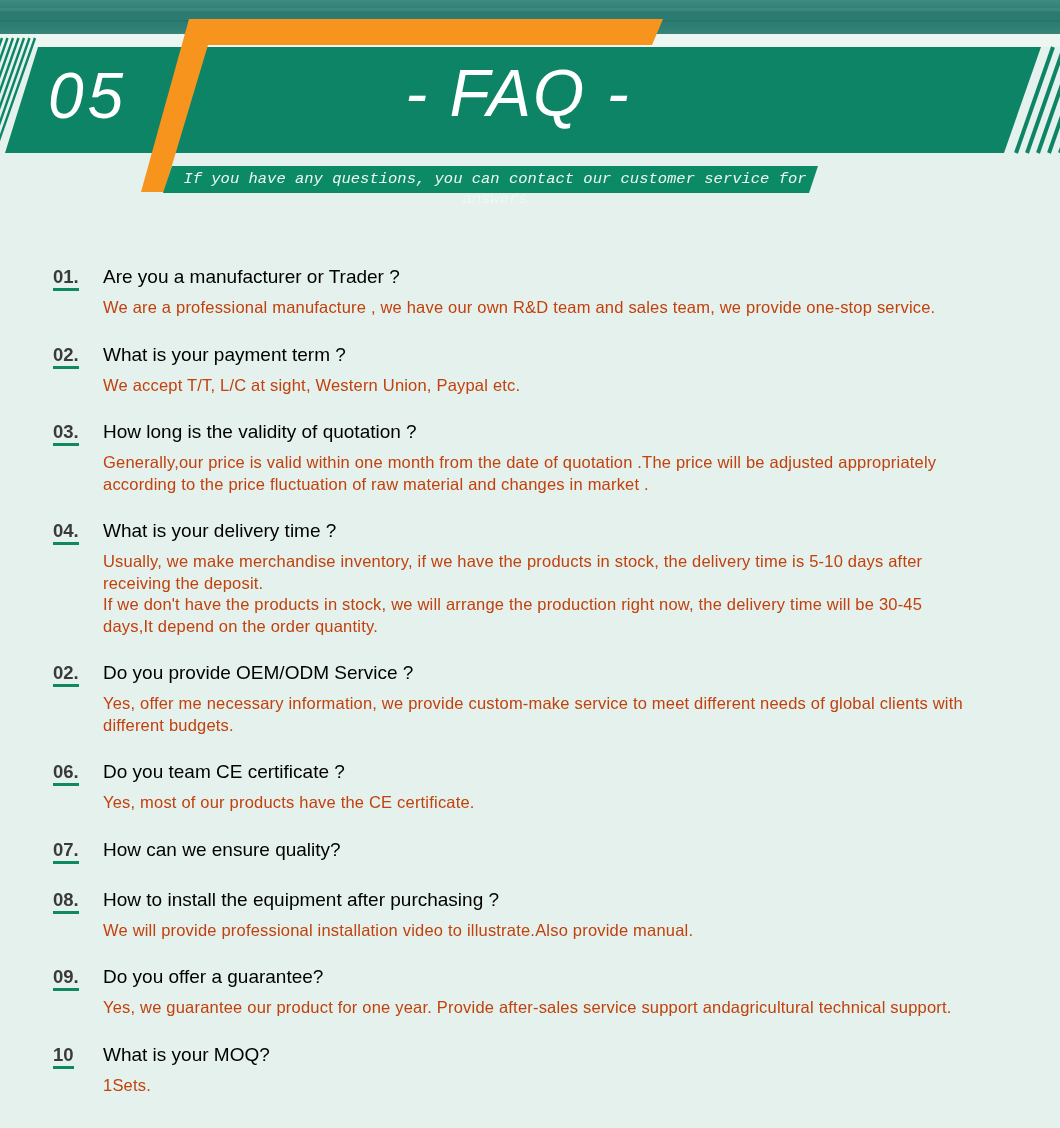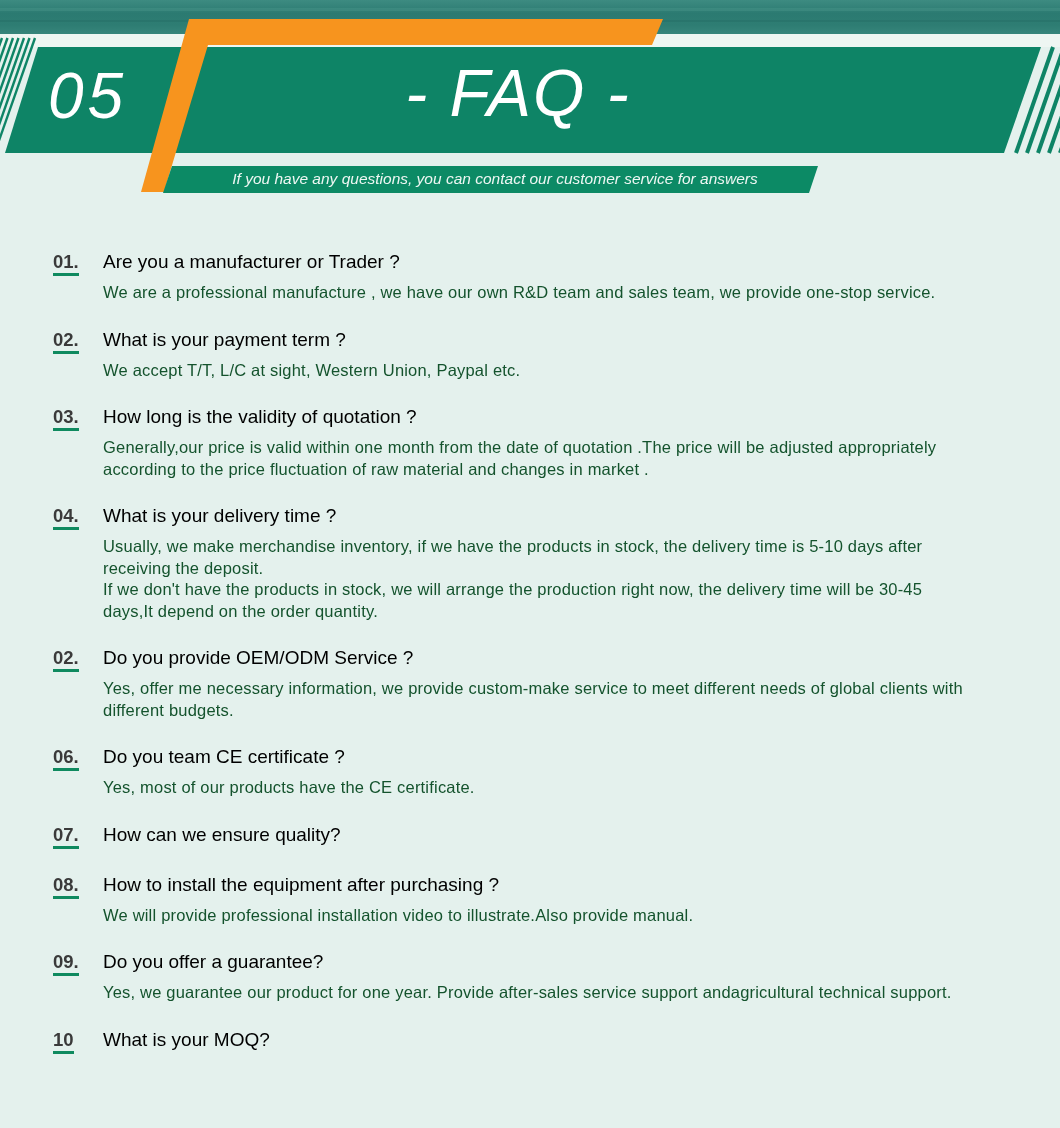--- a/index.html
+++ b/index.html
@@ -6,33 +6,33 @@
   body{
     width:1060px;height:1128px;position:relative;overflow:hidden;
     background:#e4f1ed;
     font-family:"Liberation Sans", sans-serif;
   }
   
   .header-svg{position:absolute;top:0;left:0;display:block;}
   .hdr-text{position:absolute;color:#ffffff;font-style:italic;font-weight:normal;}
   #sec-num{left:48px;top:64px;font-size:64px;line-height:1;letter-spacing:4px;}
   #faq-title{left:288px;top:60px;width:460px;text-align:center;font-size:66px;line-height:1;letter-spacing:2px;}
-  #subtitle{left:175px;top:169px;width:640px;text-align:center;font-size:15.5px;line-height:20px;font-weight:normal;color:#eef7f3;}
+  #subtitle{left:175px;top:169px;width:640px;text-align:center;font-size:15.5px;line-height:20px;font-weight:normal;color:#eef7f3;font-family:Liberation Mono, monospace;}
   
   .faq-list{position:absolute;left:53px;top:250px;width:967px;}
-  .faq-item{margin-bottom:24px;}
+  .faq-item{margin-bottom:24px;margin-top:15px;}
   .q-row{display:flex;align-items:baseline;margin-bottom:6px;}
   .num-cell{flex:0 0 50px;}
   .faq-num{
     display:inline-block;font-weight:bold;font-size:18.5px;color:#3a3a3a;
     border-bottom:3px solid #0f8a5f;padding-bottom:1px;line-height:20px;
   }
   .faq-q{margin:0;font-size:19px;font-weight:normal;color:#000000;line-height:24px;}
   .faq-a{
-    margin:0 0 0 50px;font-size:16.5px;color:#14532d;line-height:21.5px;
+    margin:0 0 0 50px;font-size:16.5px;color:#c2410c;line-height:21.5px;
     letter-spacing:0.2px;white-space:pre-line;
   }
 </style>
 </head>
 <body>
 
 <div>
   <svg class="header-svg" width="1060" height="215" viewBox="0 0 1060 215" aria-hidden="true">
     <defs>
       <linearGradient id="tealband" x1="0" y1="0" x2="0" y2="1">
@@ -159,15 +159,16 @@
       <h3 class="faq-q">Do you offer a guarantee?</h3>
     </div>
     <p class="faq-a">Yes, we guarantee our product for one year. Provide after-sales service support andagricultural technical support.</p>
   </div>
 
   <div class="faq-item">
     <div class="q-row">
       <span class="num-cell"><span class="faq-num">10</span></span>
       <h3 class="faq-q">What is your MOQ?</h3>
     </div>
+    <p class="faq-a">1Sets.</p>
   </div>
 
 </div>
 
 </body></html>

